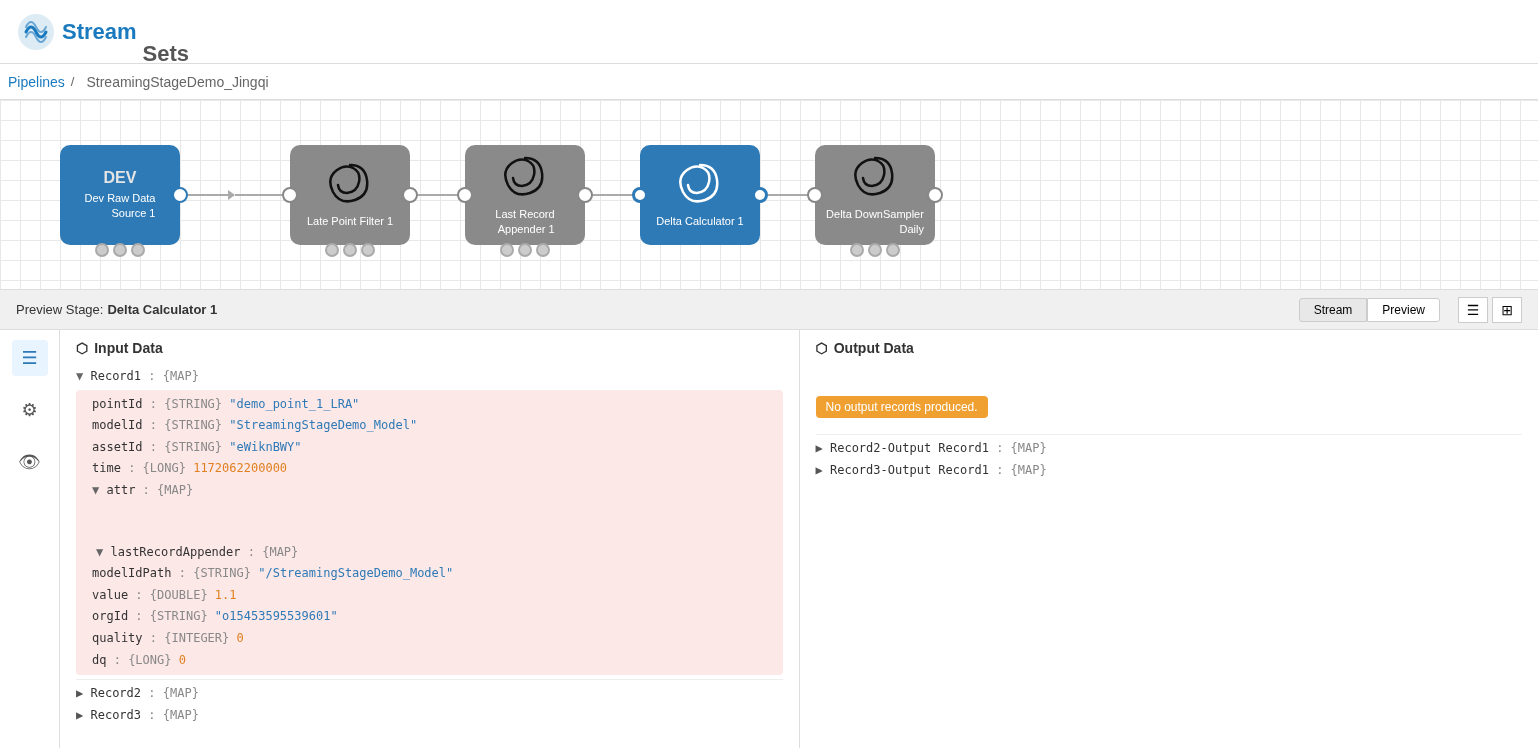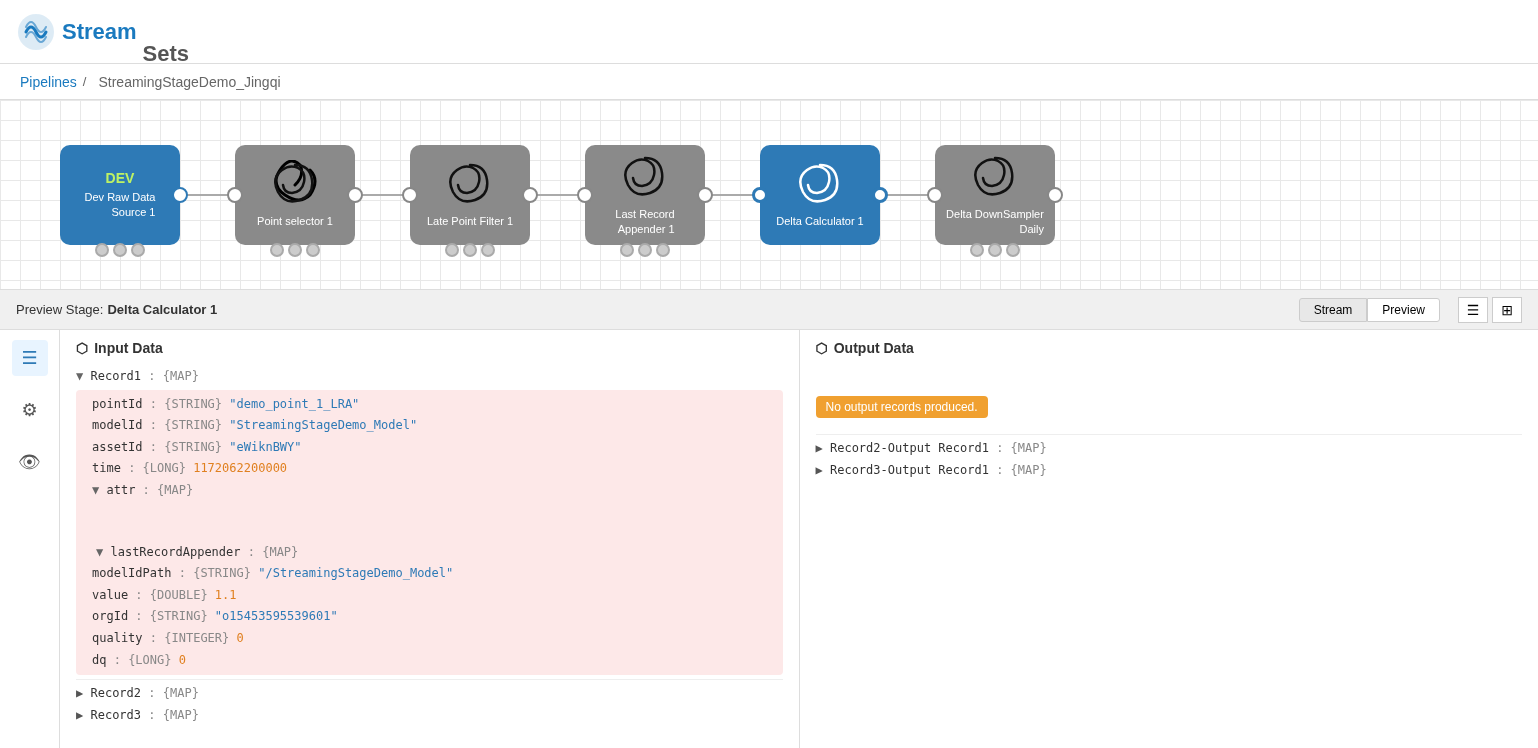--- a/index.html
+++ b/index.html
@@ -24,21 +24,21 @@
       width: 40px;
       height: 40px;
     }
     .logo-text-stream { color: #1a7abf; font-size: 22px; font-weight: bold; }
     .logo-text-sets { color: #555; font-size: 22px; font-weight: bold; margin-top: 44px; }
 
     
     .breadcrumb {
       display: flex;
       align-items: center;
-      padding: 6px 20px;
+      padding: 6px 8px;
       background: white;
       border-bottom: 1px solid #ddd;
       height: 36px;
     }
     .breadcrumb a { color: #1a7abf; text-decoration: none; font-size: 14px; }
     .breadcrumb span { margin: 0 6px; color: #666; }
     .breadcrumb-current { color: #333; font-size: 14px; }
 
     
     .pipeline-canvas {
@@ -243,54 +243,36 @@
   <a href="#">Pipelines</a>
   <span>/</span>
   <span class="breadcrumb-current">StreamingStageDemo_Jingqi</span>
 </div>
 
 <div class="pipeline-canvas">
   <div class="pipeline-nodes">
 
     <div class="node">
       <div class="node-box blue">
-        <span style="color:#bef264;font-size:14px;font-weight:bold;">DEV</span>
+        <span style="color:#e5e5e5;font-size:16px;font-weight:bold;">DEV</span>
         <span class="node-label">Dev Raw Data<br>Source 1</span>
         <div style="position:absolute;right:-8px;top:50%;transform:translateY(-50%);width:16px;height:16px;border-radius:50%;background:white;border:2px solid #2e7ab6;"></div>
       </div>
       <div style="position:absolute;bottom:-12px;display:flex;gap:4px;">
         <div style="width:14px;height:14px;border-radius:50%;background:#ccc;border:2px solid #aaa;"></div>
         <div style="width:14px;height:14px;border-radius:50%;background:#ccc;border:2px solid #aaa;"></div>
         <div style="width:14px;height:14px;border-radius:50%;background:#ccc;border:2px solid #aaa;"></div>
       </div>
     </div>
 
     <div style="display:flex;align-items:center;width:55px;">
       <div style="flex:1;height:2px;background:#aaa;"></div>
       <div style="width:0;height:0;border-top:5px solid transparent;border-bottom:5px solid transparent;border-left:7px solid #aaa;"></div>
     </div>
 
-    <div class="node">
-      <div class="node-box gray">
-        <div style="position:absolute;left:-8px;top:50%;transform:translateY(-50%);width:16px;height:16px;border-radius:50%;background:white;border:2px solid #888;"></div>
-        <svg class="spiral-icon" viewBox="0 0 50 50">
-          <g fill="none" stroke="black" stroke-width="3">
-            <path d="M25 25 Q35 15 30 5 Q20 -5 10 10 Q0 25 15 35 Q30 45 40 35 Q50 20 40 10" stroke-linecap="round"></path>
-          </g>
-          <path d="M25 5 Q40 5 42 20 Q44 35 30 40 Q15 45 8 32 Q1 18 12 10 Q20 4 28 8 Q36 12 34 22 Q32 32 22 33 Q14 33 13 25" fill="none" stroke="#111" stroke-width="2.5" stroke-linecap="round"></path>
-        </svg>
-        <span class="node-label">Point selector 1</span>
-        <div style="position:absolute;right:-8px;top:50%;transform:translateY(-50%);width:16px;height:16px;border-radius:50%;background:white;border:2px solid #888;"></div>
-      </div>
-      <div style="position:absolute;bottom:-12px;display:flex;gap:4px;">
-        <div style="width:14px;height:14px;border-radius:50%;background:#ccc;border:2px solid #aaa;"></div>
-        <div style="width:14px;height:14px;border-radius:50%;background:#ccc;border:2px solid #aaa;"></div>
-        <div style="width:14px;height:14px;border-radius:50%;background:#ccc;border:2px solid #aaa;"></div>
-      </div>
-    </div>
 
     <div style="display:flex;align-items:center;width:55px;">
       <div style="flex:1;height:2px;background:#aaa;"></div>
       <div style="width:0;height:0;border-top:5px solid transparent;border-bottom:5px solid transparent;border-left:7px solid #aaa;"></div>
     </div>
 
     <div class="node">
       <div class="node-box gray">
         <div style="position:absolute;left:-8px;top:50%;transform:translateY(-50%);width:16px;height:16px;border-radius:50%;background:white;border:2px solid #888;"></div>
         <svg class="spiral-icon" viewBox="0 0 50 50">

